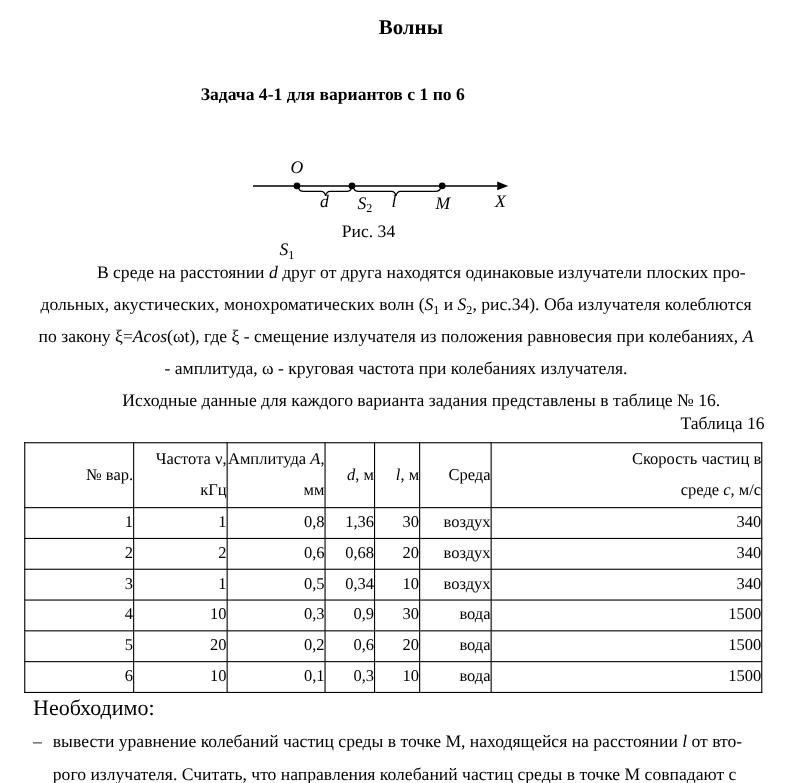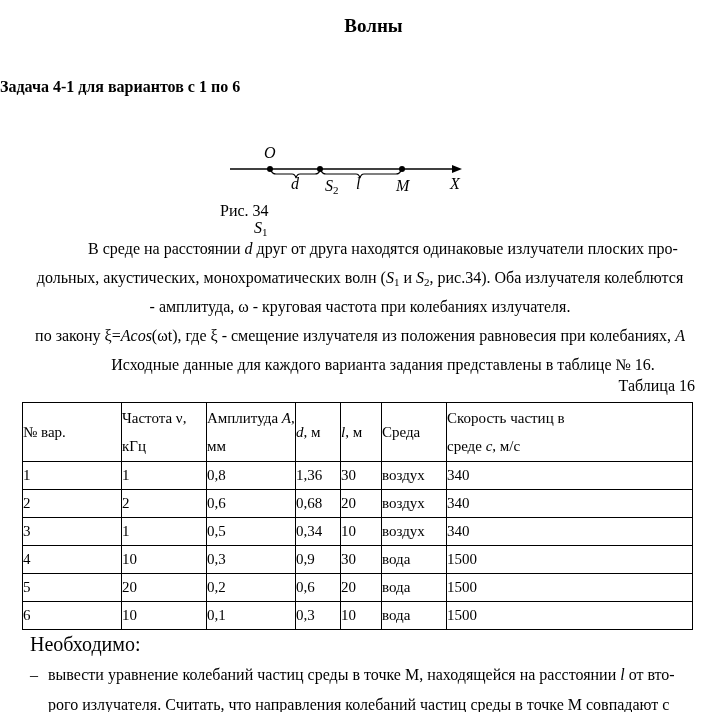--- a/index.html
+++ b/index.html
@@ -5,44 +5,44 @@
   html, body { margin: 0; padding: 0; background: #ffffff; }
   body {
     width: 715px; height: 712px; overflow: hidden; position: relative;
     font-family: "Liberation Serif", serif; color: #000; font-size: 16px;
   }
   .title {
     position: absolute; left: 16px; width: 715px; top: 15px; text-align: center;
     font-weight: bold; font-size: 19px;
   }
   .subtitle {
-    position: absolute; left: 0; width: 605px; top: 78px; 
+    position: absolute; left: 0; width: 605px; top: 78px; text-align: center;
     font-weight: bold; font-size: 16px;
   }
   .figure { position: absolute; left: 220px; top: 140px; width: 260px; height: 82px; }
   .figure svg { position: absolute; left: 0; top: 0; }
   .fig-label { position: absolute; font-style: italic; font-size: 16px; }
   .fig-label sub { font-size: 11px; font-style: normal; vertical-align: -3px; }
-  .fig-caption { position: absolute; left: 0; top: 62px; width: 230px; text-align: left; font-size: 16px; }
+  .fig-caption { position: absolute; left: 0; top: 62px; width: 230px; text-align: center; font-size: 16px; }
 
   .para {
     position: absolute; left: 30px; width: 660px; font-size: 16px; line-height: 29px;
   }
   .para .line { white-space: nowrap; height: 29px; text-align: center; }
   .para i { font-style: italic; }
   .para sub { font-size: 11px; vertical-align: -3px; }
 
   .table-caption { position: absolute; right: 20px; top: 377px; font-size: 16px; text-align: center; }
 
   table.data {
     position: absolute; left: 22px; top: 402px; width: 671px;
     border-collapse: collapse; font-size: 15px;
   }
   table.data th, table.data td {
-    border: 1.5px solid #000; text-align: left; font-weight: normal; padding: 0;
+    border: 1.5px solid #000; text-align: right; font-weight: normal; padding: 0;
   }
   table.data thead th { height: 58px; line-height: 28px; }
   table.data tbody td { height: 27px; }
   table.data .col0 { width: 98px; }
   table.data .col1 { width: 84px; }
   table.data .col2 { width: 88px; margin-left: 47px; }
   table.data .col3 { width: 44px; }
   table.data .col4 { width: 40px; }
   table.data .col5 { width: 64px; }
   table.data i { font-style: italic; }
@@ -75,22 +75,22 @@
   <span class="fig-label" style="left:105px; top:37px;"><span>S</span><sub>2</sub></span>
   <span class="fig-label" style="left:136px; top:35px;">l</span>
   <span class="fig-label" style="left:176px; top:37px;">M</span>
   <span class="fig-label" style="left:230px; top:35px;">X</span>
   <div class="fig-caption">Рис. 34</div>
 </div>
 
 <div class="para" style="top:234px;">
   <div class="line" style="padding-left:46px;"><span>В среде на расстоянии </span><i>d</i><span> друг от друга находятся одинаковые излучатели плоских про-</span></div>
   <div class="line"><span>дольных, акустических, монохроматических волн (</span><i>S</i><sub>1</sub><span> и </span><i>S</i><sub>2</sub><span>, рис.34). Оба излучателя колеблются</span></div>
+  <div class="line"><span>по закону ξ=</span><i>Acos</i><span>(ωt), где ξ - смещение излучателя из положения равновесия при колебаниях, </span><i>A</i></div>
   <div class="line">- амплитуда, ω - круговая частота при колебаниях излучателя.</div>
-  <div class="line"><span>по закону ξ=</span><i>Acos</i><span>(ωt), где ξ - смещение излучателя из положения равновесия при колебаниях, </span><i>A</i></div>
   <div class="line" style="padding-left:46px;">Исходные данные для каждого варианта задания представлены в таблице № 16.</div>
 </div>
 
 <div class="table-caption">Таблица 16</div>
 
 <table class="data">
   <thead>
     <tr>
       <th class="col0">№ вар.</th>
       <th class="col1"><span>Частота ν,</span><br><span>кГц</span></th>

